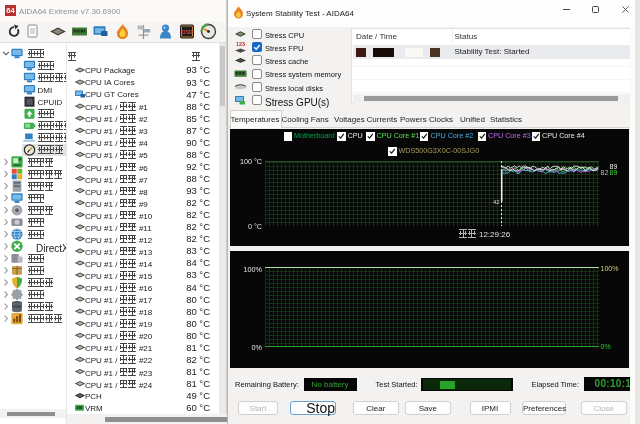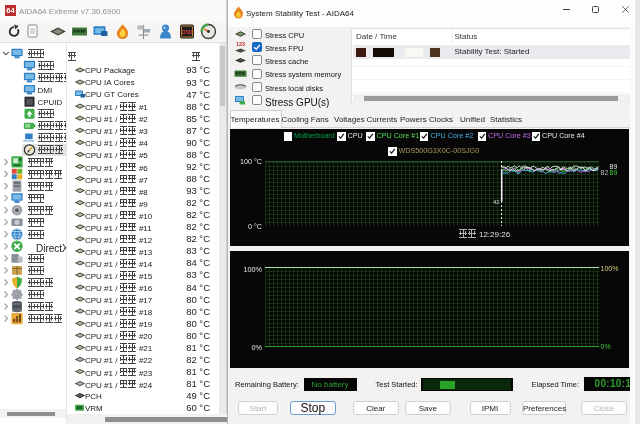--- a/index.html
+++ b/index.html
@@ -582,20 +582,20 @@
     </div>
     <div class="ab" style="left:8px;top:380px;font-size:7.5px;color:#111;white-space:nowrap">Remaining Battery:</div>
     <div class="ab" style="left:76.5px;top:377.5px;width:53px;height:13.5px;background:#060606;color:#2da22d;font-size:8px;text-align:center;line-height:13.5px">No battery</div>
     <div class="ab" style="left:148.5px;top:380px;font-size:7.5px;color:#111;white-space:nowrap">Test Started:</div>
     <div class="ab" style="left:193.5px;top:377.5px;width:92.5px;height:13.5px;background:#060606"></div>
     <div class="ab" style="left:195.5px;top:379px;width:88.5px;height:10.5px;background:#0b280b"></div>
     <div class="ab" style="left:213px;top:380.5px;width:15px;height:8px;background:#28a228"></div>
     <div class="ab" style="left:304.5px;top:380px;font-size:7.5px;color:#111;white-space:nowrap">Elapsed Time:</div>
     <div class="ab" style="left:356.5px;top:376.5px;width:53.5px;height:14px;background:#060606;color:#2f9e2f;font-size:10px;font-weight:bold;text-align:right;line-height:14px;letter-spacing:0.3px">00:10:14</div>
     <div class="ab" style="left:11px;top:400.5px;width:40px;height:14.5px;background:#fdfdfd;border:1px solid #d2d0ce;border-radius:3px;font-size:8px;color:#b8b8b8;text-align:center;line-height:13.5px">Start</div>
-    <div class="ab" style="left:62.5px;top:400.5px;width:46.5px;height:14.5px;background:#fdfdfd;border:1px solid #6a9fd0;border-radius:3px;font-size:12px;color:#111;text-align:center;line-height:13.5px">Stop</div>
+    <div class="ab" style="left:62.5px;top:400.5px;width:46.5px;height:14.5px;background:#fdfdfd;border:1px solid #6a9fd0;border-radius:3px;font-size:14px;color:#111;text-align:right;line-height:13.5px">Stop</div>
     <div class="ab" style="left:125.5px;top:400.5px;width:46.5px;height:14.5px;background:#fdfdfd;border:1px solid #d2d0ce;border-radius:3px;font-size:8px;color:#222;text-align:center;line-height:13.5px">Clear</div>
     <div class="ab" style="left:177.5px;top:400.5px;width:46.5px;height:14.5px;background:#fdfdfd;border:1px solid #d2d0ce;border-radius:3px;font-size:8px;color:#222;text-align:center;line-height:13.5px">Save</div>
     <div class="ab" style="left:242.5px;top:400.5px;width:41px;height:14.5px;background:#fdfdfd;border:1px solid #d2d0ce;border-radius:3px;font-size:8px;color:#222;text-align:center;line-height:13.5px">IPMI</div>
     <div class="ab" style="left:295px;top:400.5px;width:44px;height:14.5px;background:#fdfdfd;border:1px solid #d2d0ce;border-radius:3px;font-size:8px;color:#222;text-align:center;line-height:13.5px">Preferences</div>
     <div class="ab" style="left:353.5px;top:400.5px;width:46.5px;height:14.5px;background:#fdfdfd;border:1px solid #d2d0ce;border-radius:3px;font-size:8px;color:#b8b8b8;text-align:center;line-height:13.5px">Close</div>
     <div class="ab" style="left:402.5px;top:27px;width:5px;height:397px;background:#fbfbfa"></div>
     <div class="ab" style="left:407.5px;top:0;width:5.5px;height:424px;background:#e9e7e5"></div>
   </div>
 </body></html>

